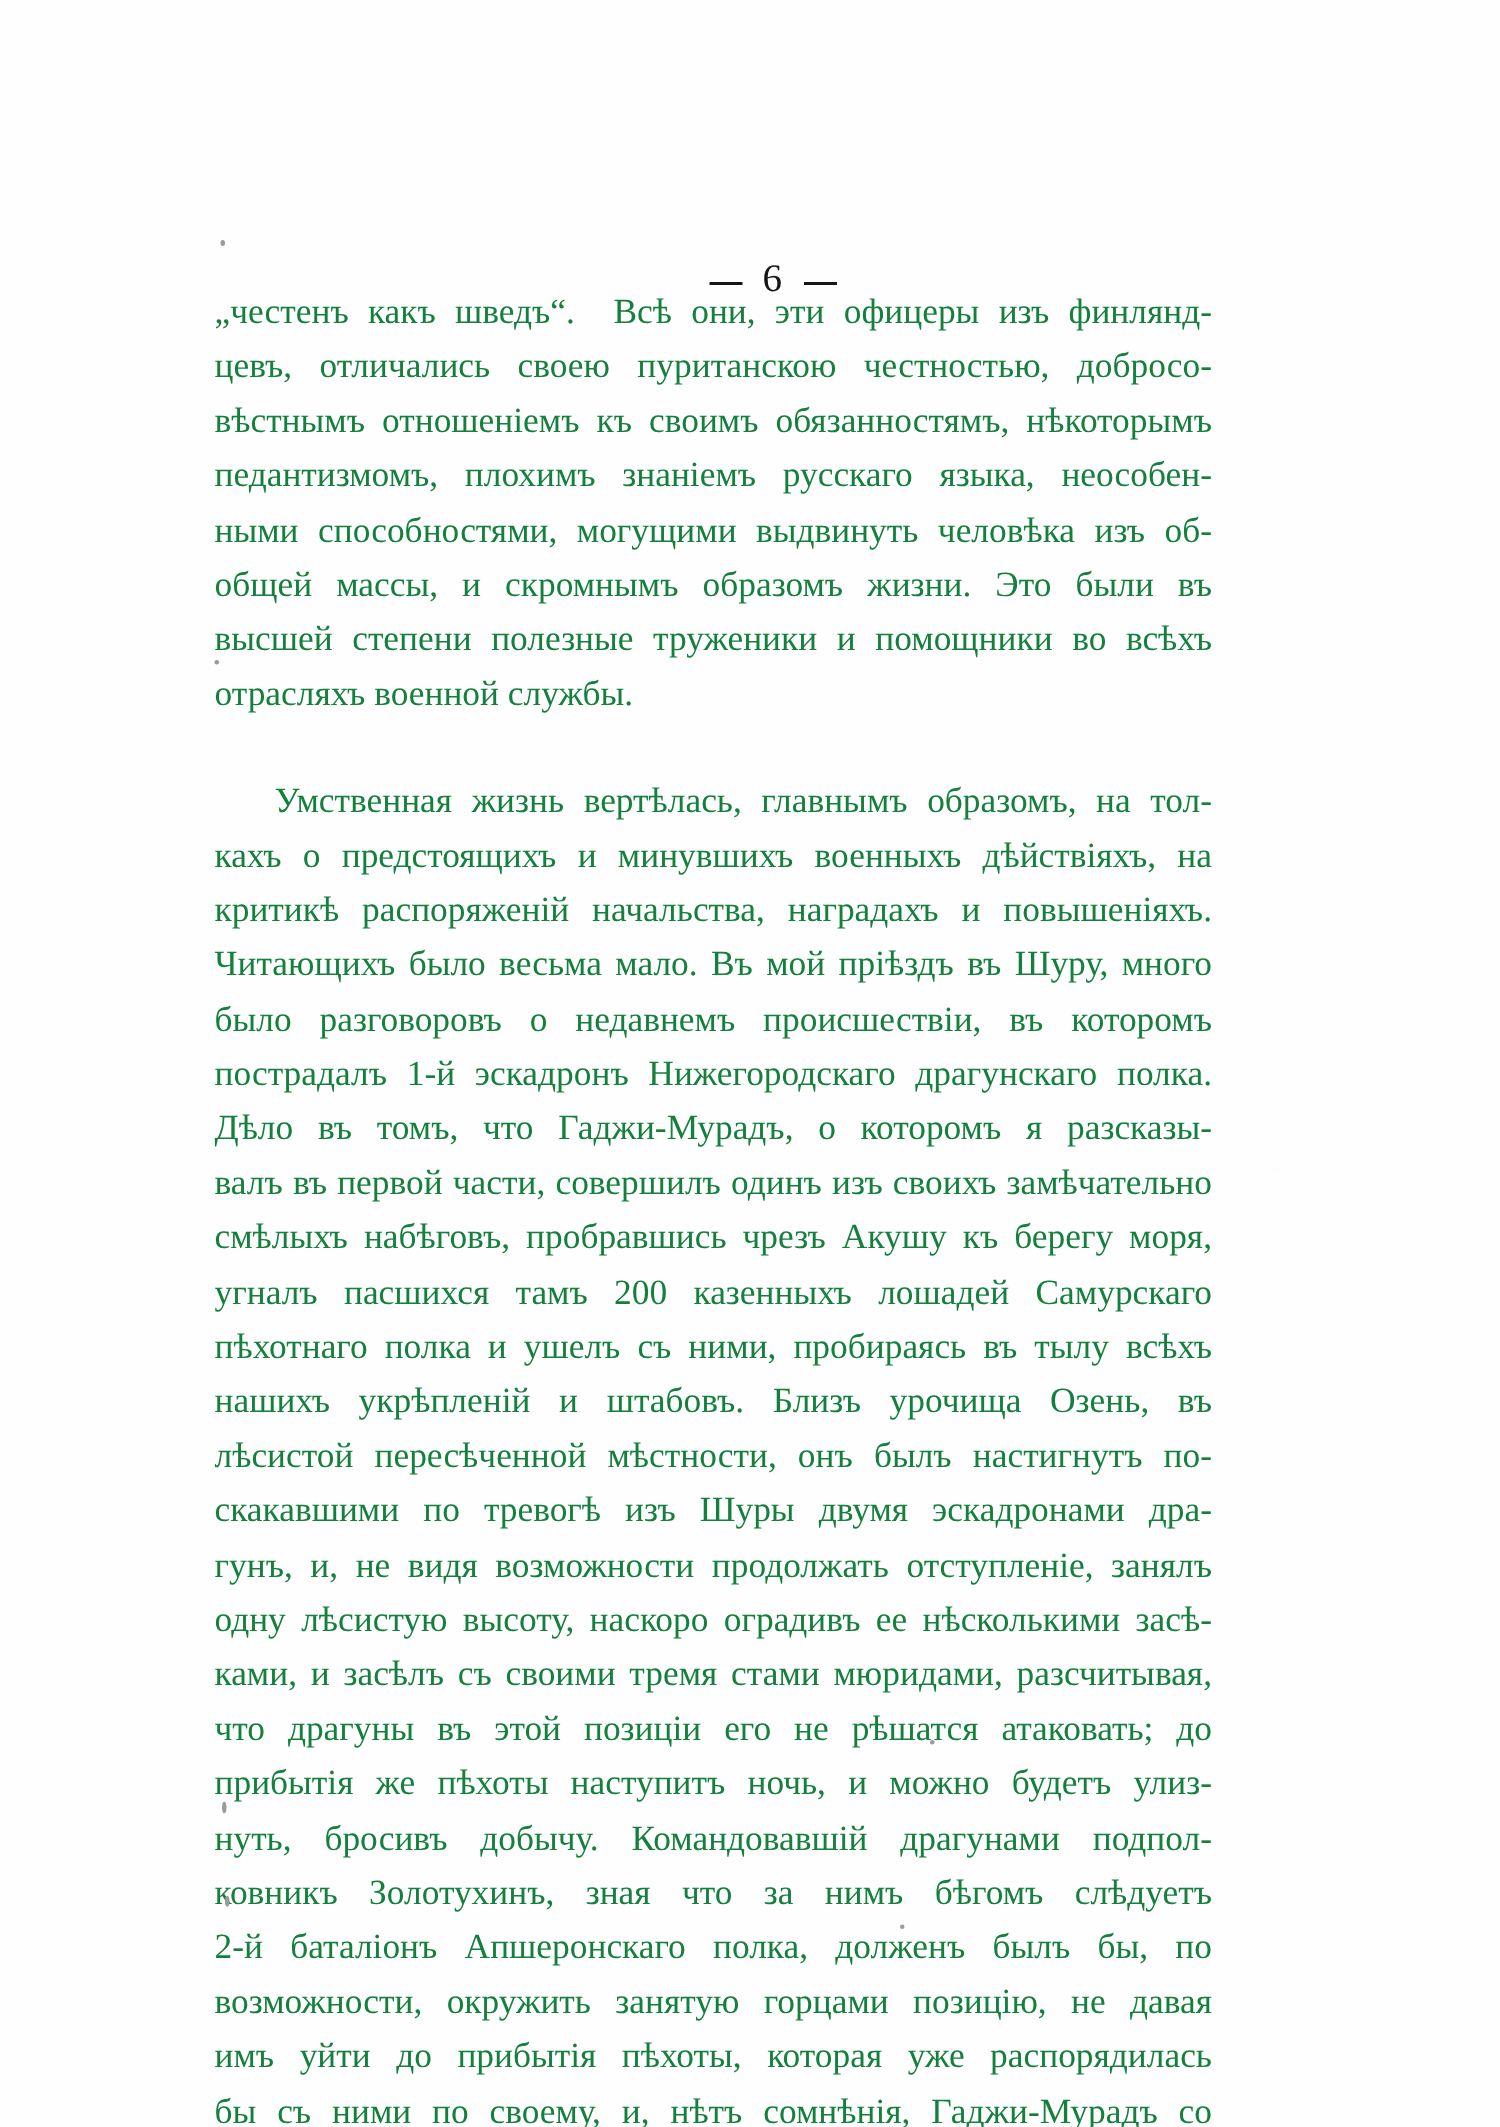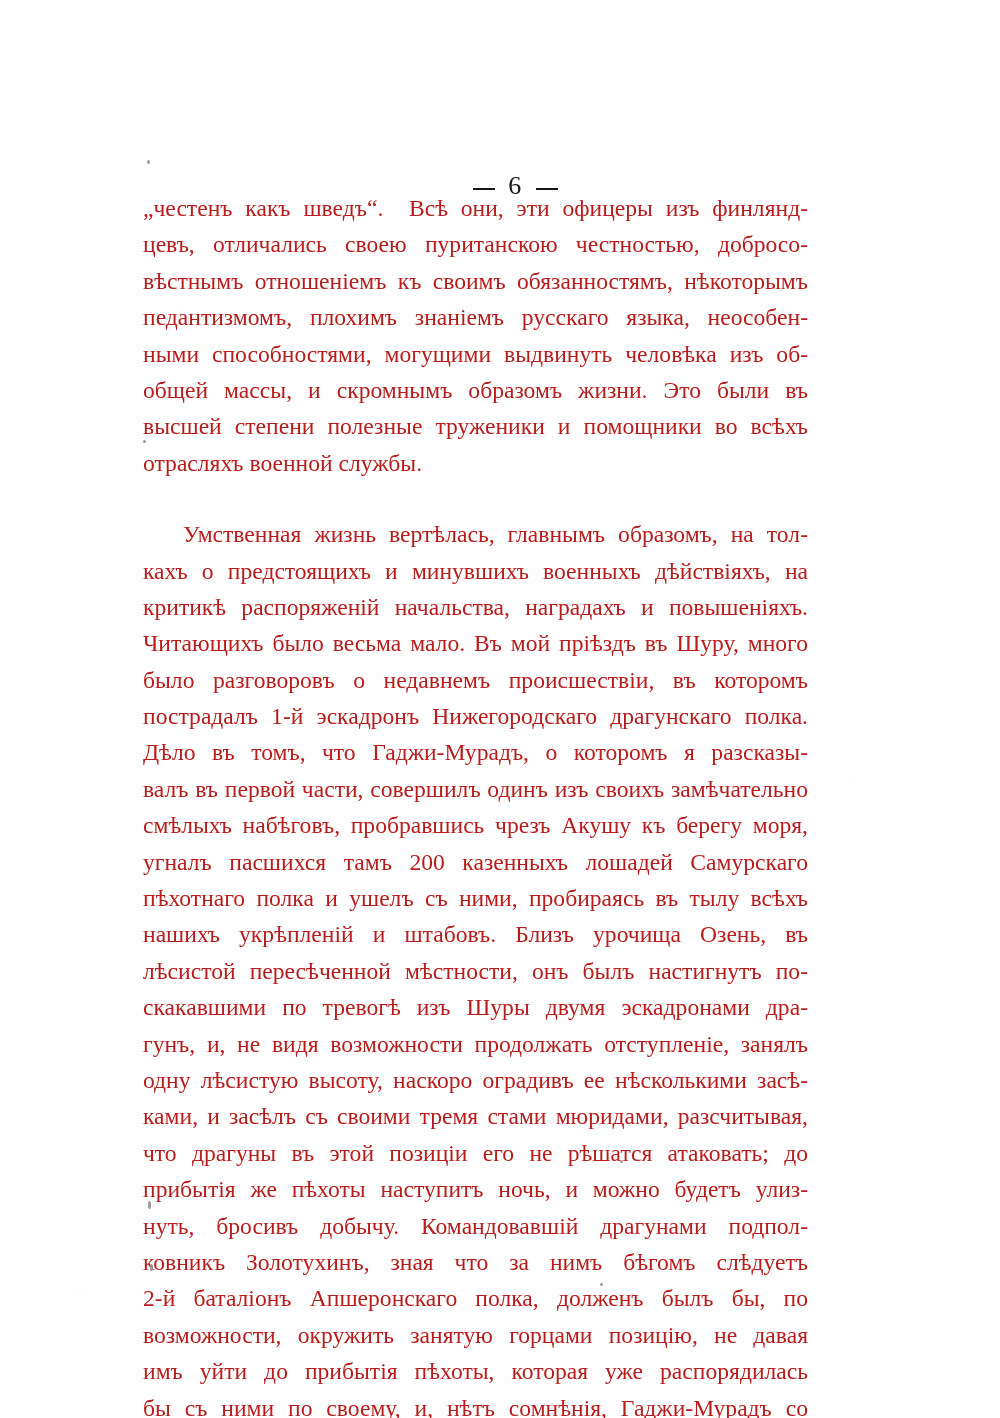--- a/index.html
+++ b/index.html
@@ -69,21 +69,21 @@
     position: absolute;
     left: 143px;
     top: 190px;
     width: 665px;
   }
 
   .para {
     margin: 0;
     font-size: 23.6px;
     line-height: 36.4px;
-    color: #b91c1c;
+    color: #15803d;
     text-align: left;
     white-space: pre-wrap;
   }
   .para.indent {
     text-indent: 0;
   }
 
   
   .ln {
     display: block;

